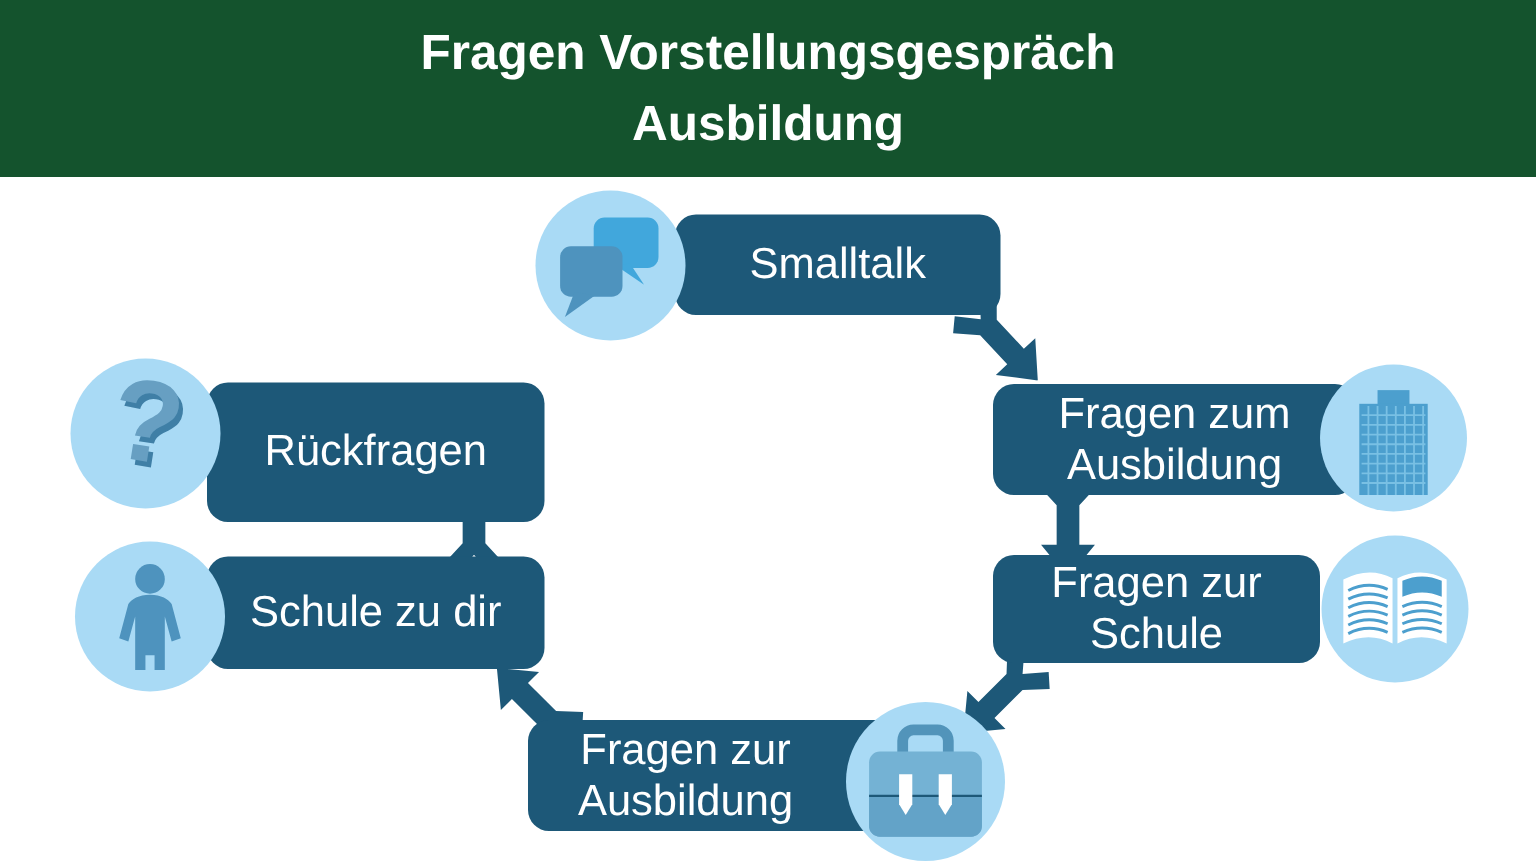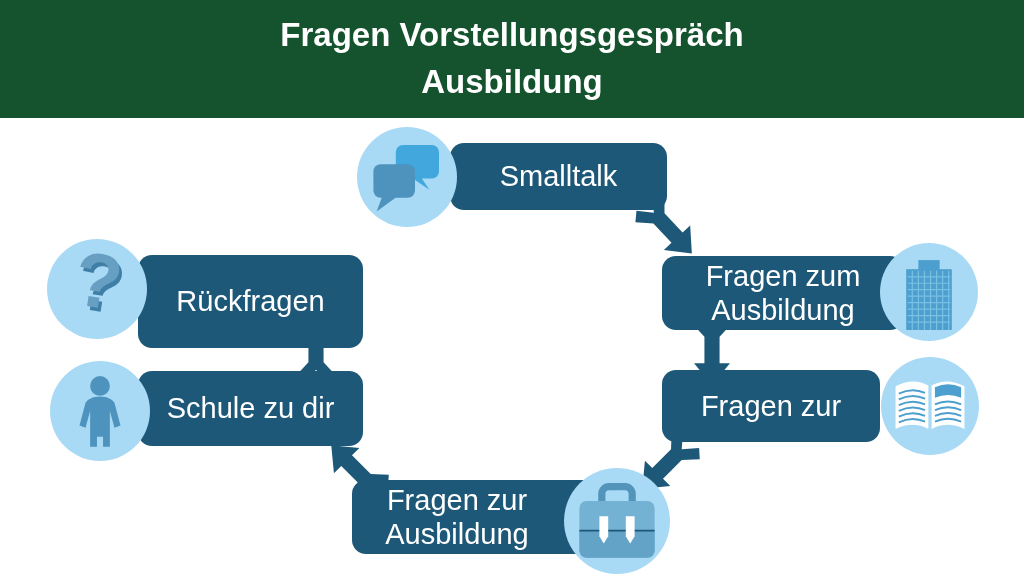--- a/index.html
+++ b/index.html
@@ -75,20 +75,21 @@
 
   <div class="node" id="node-smalltalk">
     <span>Smalltalk</span>
   </div>
   <div class="node" id="node-unternehmen">
     <span>Fragen zum</span>
     <span>Ausbildung</span>
   </div>
   <div class="node" id="node-schule">
     <span>Fragen zur</span>
+    <span>Schule</span>
   </div>
   <div class="node" id="node-ausbildung">
     <span>Fragen zur</span>
     <span>Ausbildung</span>
   </div>
   <div class="node" id="node-dir">
     <span>Schule zu dir</span>
   </div>
   <div class="node" id="node-rueckfragen">
     <span>Rückfragen</span>

